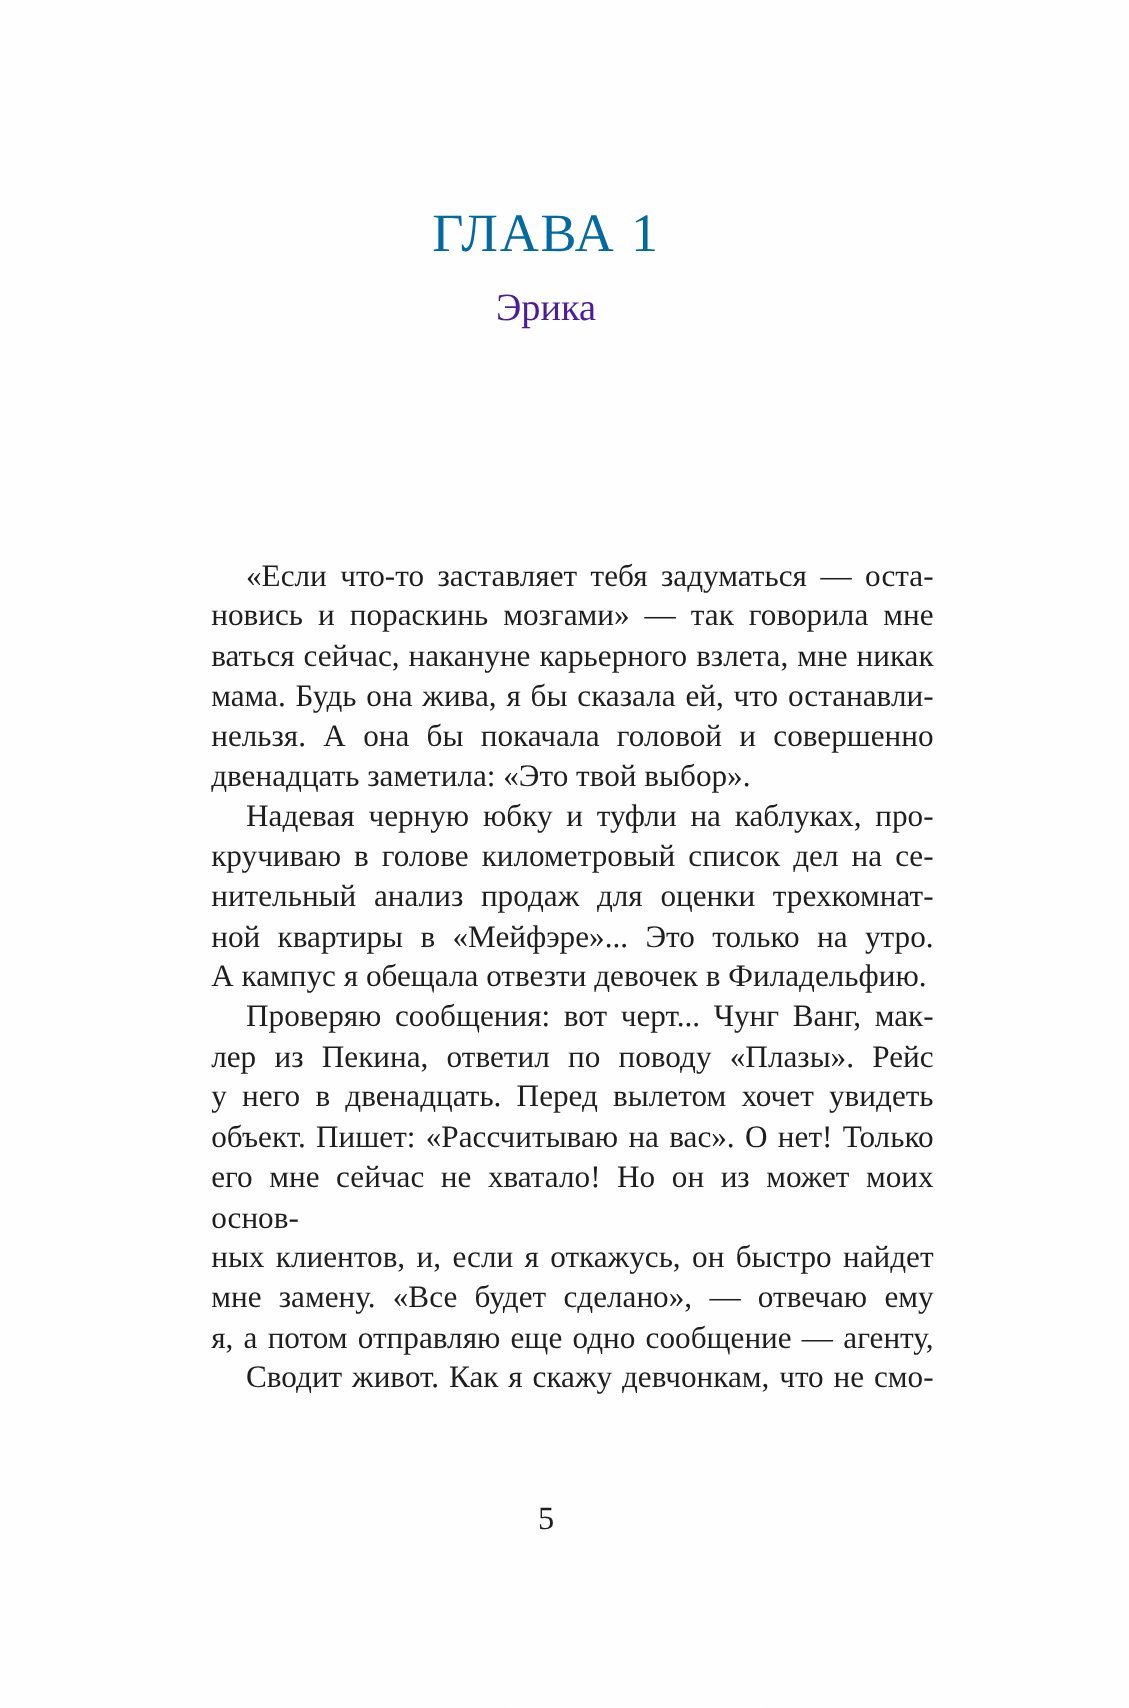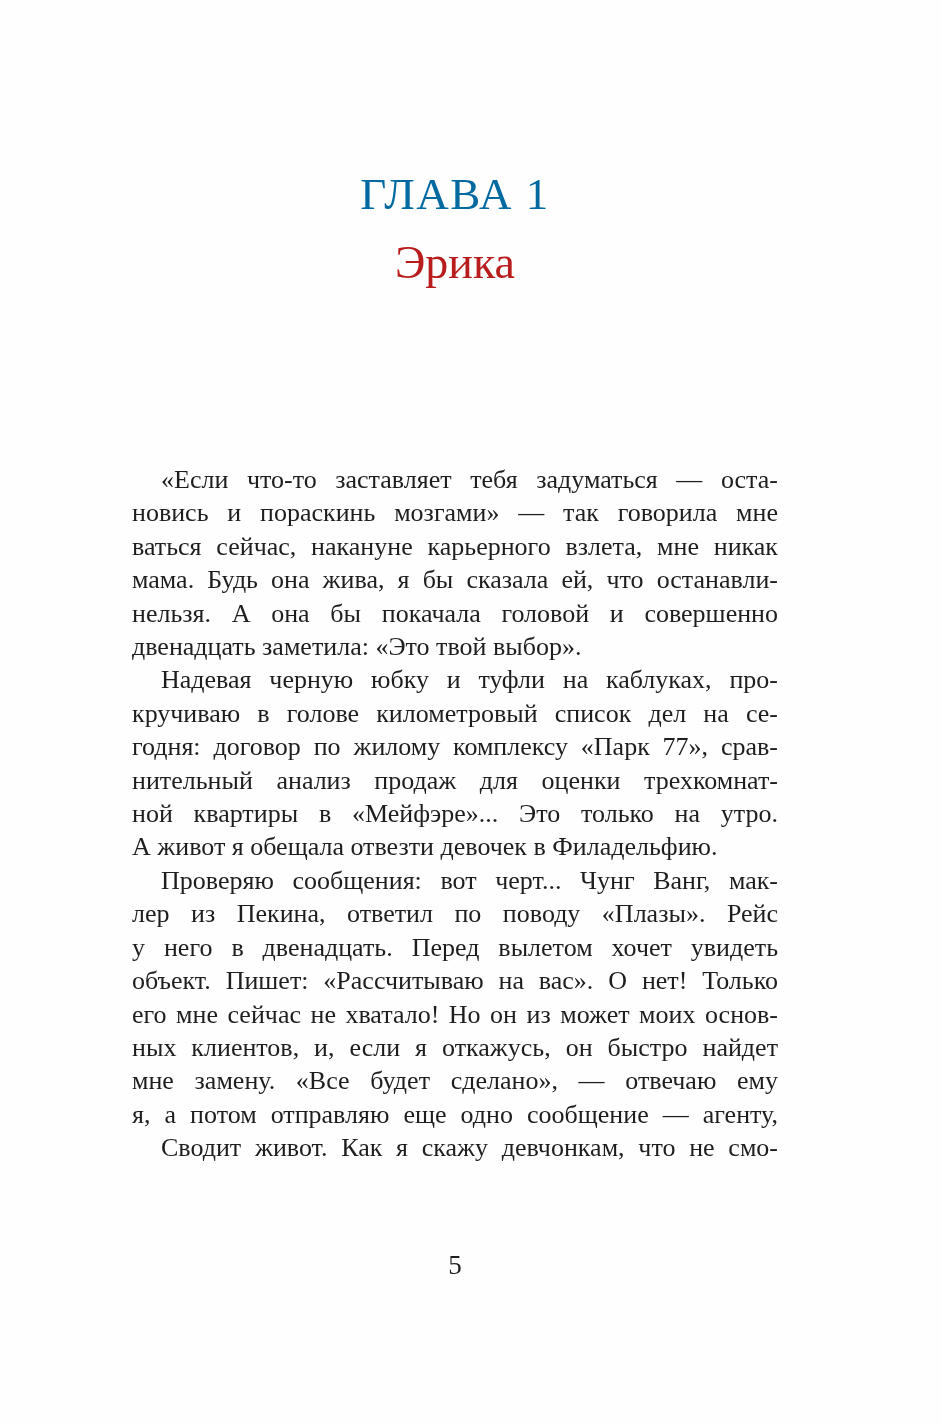--- a/index.html
+++ b/index.html
@@ -29,41 +29,42 @@
     letter-spacing: 1.5px;
     color: #0369a1;
   }
   .chapter-subtitle {
     position: absolute;
     left: 132px;
     width: 646px;
     top: 240px;
     margin: 0;
     text-align: center;
-    font-size: 46px;
+    font-size: 32px;
     font-weight: 400;
     line-height: 1;
-    color: #b91c1c;
+    color: #4c1d95;
   }
   .body-text {
     position: absolute;
     left: 132px;
     width: 646px;
     top: 463px;
     font-size: 26px;
     line-height: 33.4px;
     color: #1e1e1e;
   }
   .paragraph {
     margin: 0;
     padding: 0;
   }
   .line {
     text-align: justify;
     text-align-last: justify;
+    margin-left: 44px;
   }
   .line.first {
     text-indent: 29px;
   }
   .line.last {
     text-align-last: left;
   }
   .page-number {
     position: absolute;
     left: 132px;
@@ -85,24 +86,23 @@
         <div class="line first">«Если что-то заставляет тебя задуматься — оста-</div>
         <div class="line">новись и пораскинь мозгами» — так говорила мне</div>
         <div class="line">ваться сейчас, накануне карьерного взлета, мне никак</div>
         <div class="line">мама. Будь она жива, я бы сказала ей, что останавли-</div>
         <div class="line">нельзя. А она бы покачала головой и совершенно</div>
         <div class="line last">двенадцать заметила: «Это твой выбор».</div>
       </div>
       <div class="paragraph">
         <div class="line first">Надевая черную юбку и туфли на каблуках, про-</div>
         <div class="line">кручиваю в голове километровый список дел на се-</div>
-        <div class="line">годня: договор по жилому комплексу «Парк 77», срав-</div>
         <div class="line">нительный анализ продаж для оценки трехкомнат-</div>
         <div class="line">ной квартиры в «Мейфэре»... Это только на утро.</div>
-        <div class="line last">А живот я обещала отвезти девочек в Филадельфию.</div>
+        <div class="line last">А кампус я обещала отвезти девочек в Филадельфию.</div>
       </div>
       <div class="paragraph">
         <div class="line first">Проверяю сообщения: вот черт... Чунг Ванг, мак-</div>
         <div class="line">лер из Пекина, ответил по поводу «Плазы». Рейс</div>
         <div class="line">у него в двенадцать. Перед вылетом хочет увидеть</div>
         <div class="line">объект. Пишет: «Рассчитываю на вас». О нет! Только</div>
         <div class="line">его мне сейчас не хватало! Но он из может моих основ-</div>
         <div class="line">ных клиентов, и, если я откажусь, он быстро найдет</div>
         <div class="line">мне замену. «Все будет сделано», — отвечаю ему</div>
         <div class="line">я, а потом отправляю еще одно сообщение — агенту,</div>

